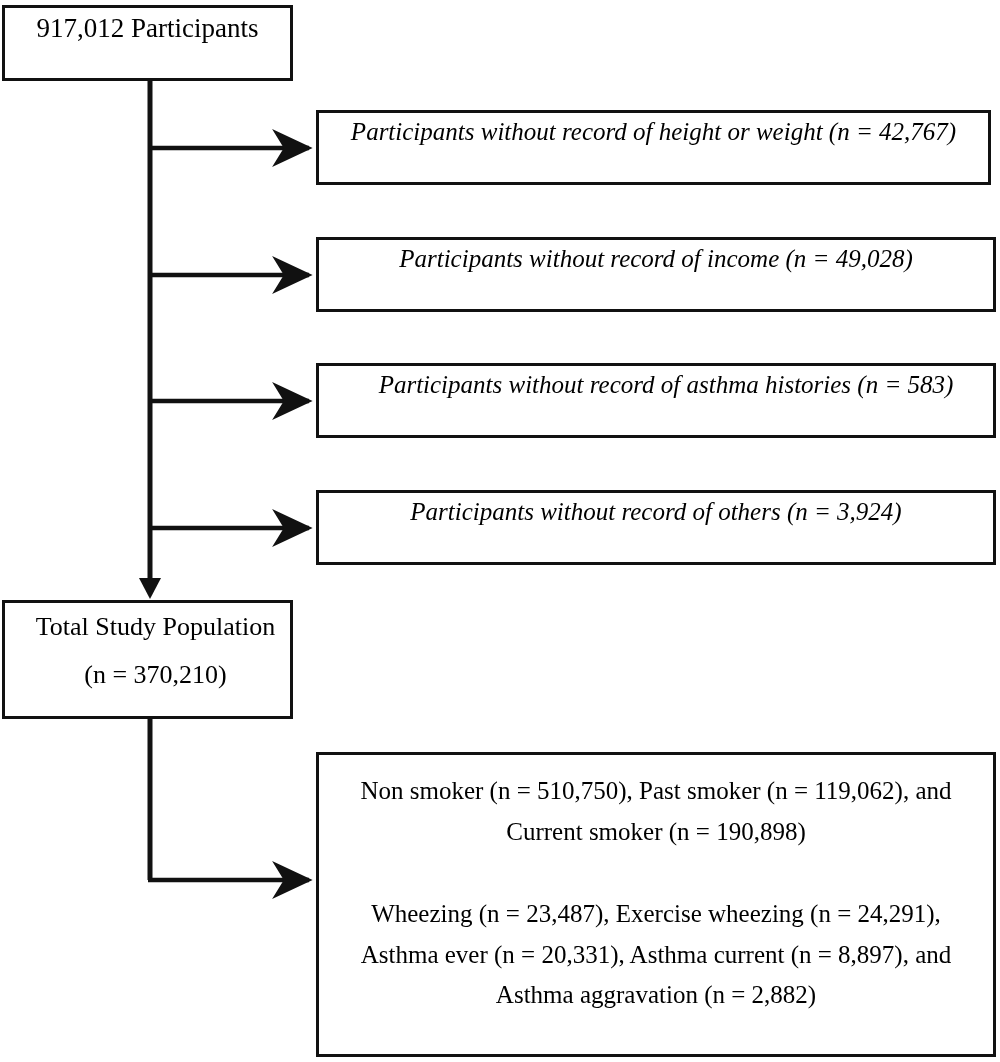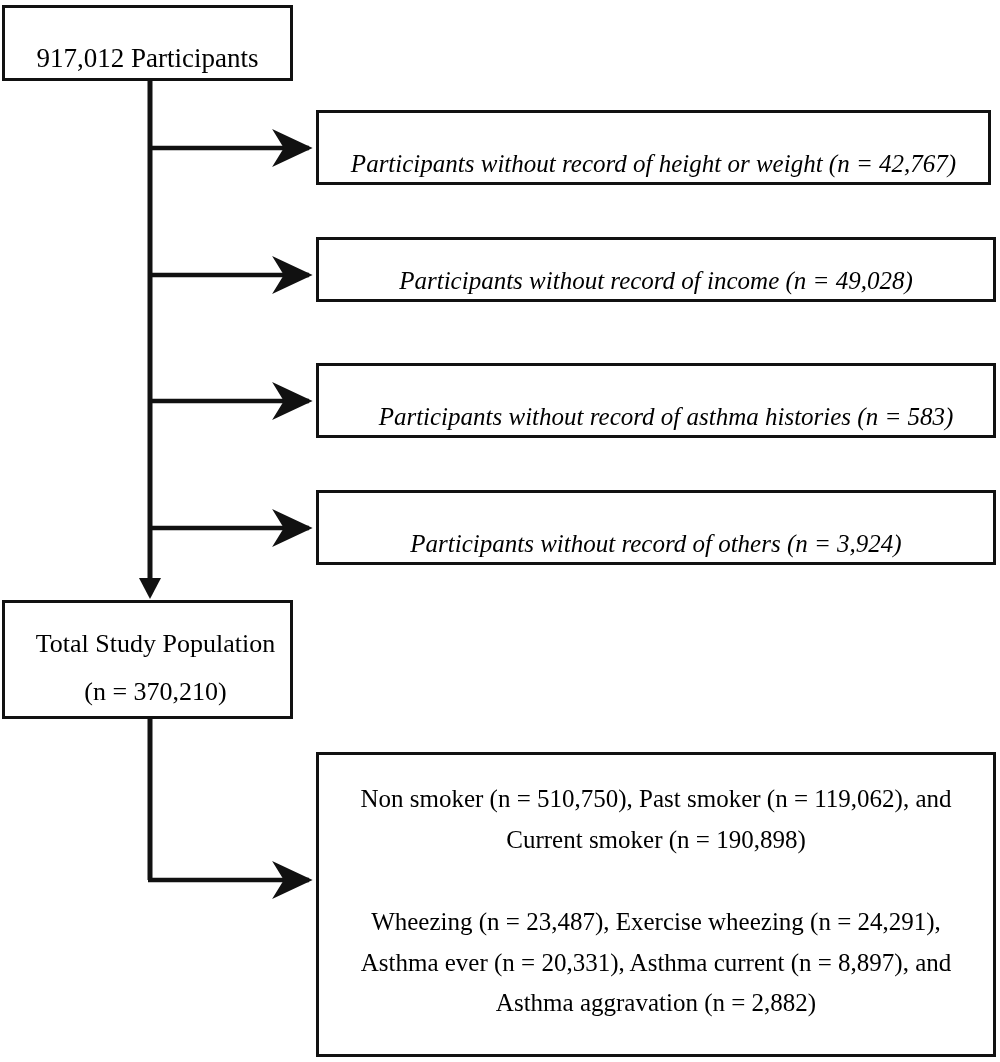--- a/index.html
+++ b/index.html
@@ -25,21 +25,21 @@
     pointer-events: none;
   }
   .node {
     position: absolute;
     box-sizing: border-box;
     background: #ffffff;
     border: 3px solid #111111;
     display: flex;
     flex-direction: column;
     align-items: center;
-    justify-content: flex-end;
+    justify-content: flex-start;
     text-align: center;
     color: #000000;
     z-index: 2;
   }
   .node .line {
     display: block;
     width: 100%;
     white-space: nowrap;
     line-height: 1.5;
   }
@@ -55,30 +55,30 @@
     width: 291px; height: 119px;
     font-size: 26px;
   }
   #node-study-population .line { line-height: 1.85; padding-left: 16px; }
   
   .exclusion {
     font-size: 25px;
     font-style: italic;
   }
   #node-exclusion-0 { left: 316px; top: 110px; width: 675px; height: 75px; }
-  #node-exclusion-1 { left: 316px; top: 237px; width: 680px; height: 65px; }
+  #node-exclusion-1 { left: 316px; top: 237px; width: 680px; height: 75px; }
   #node-exclusion-2 { left: 316px; top: 363px; width: 680px; height: 75px; padding-left: 20px; }
   #node-exclusion-3 { left: 316px; top: 490px; width: 680px; height: 75px; }
   
   #node-outcomes {
     left: 316px; top: 752px;
     width: 680px; height: 305px;
     font-size: 25px;
     justify-content: flex-start;
-    padding-top: 24px;
+    padding-top: 16px;
   }
   #node-outcomes .group {
     width: 100%;
   }
   #node-outcomes .group .line { line-height: 1.62; }
   #node-outcomes .group-gap {
     height: 42px;
   }
 </style>
 </head>

